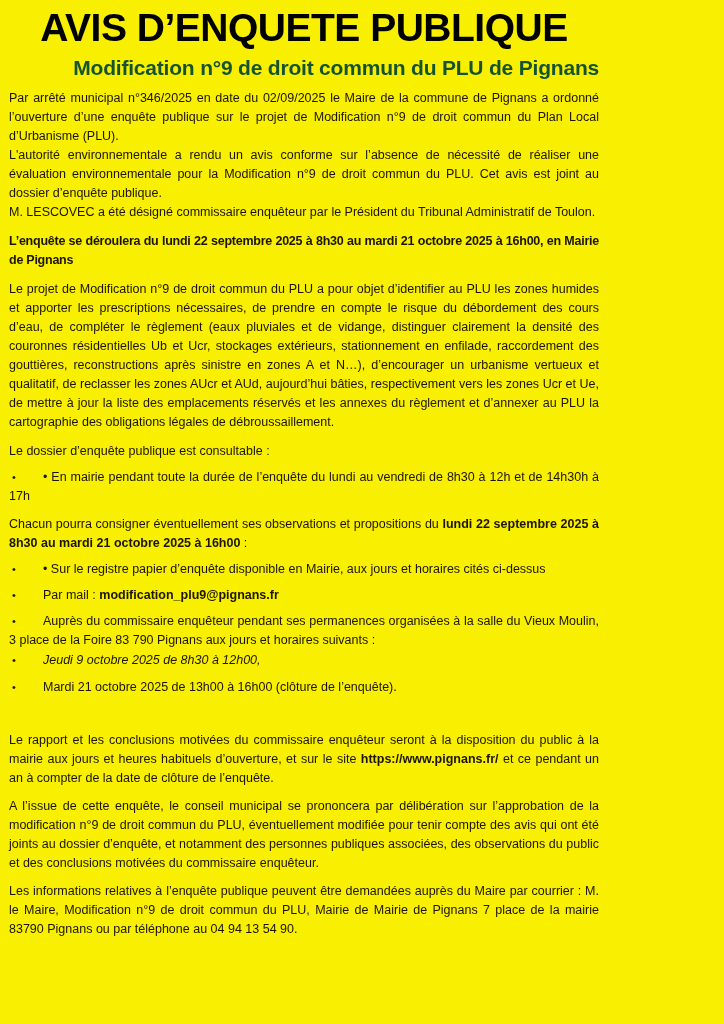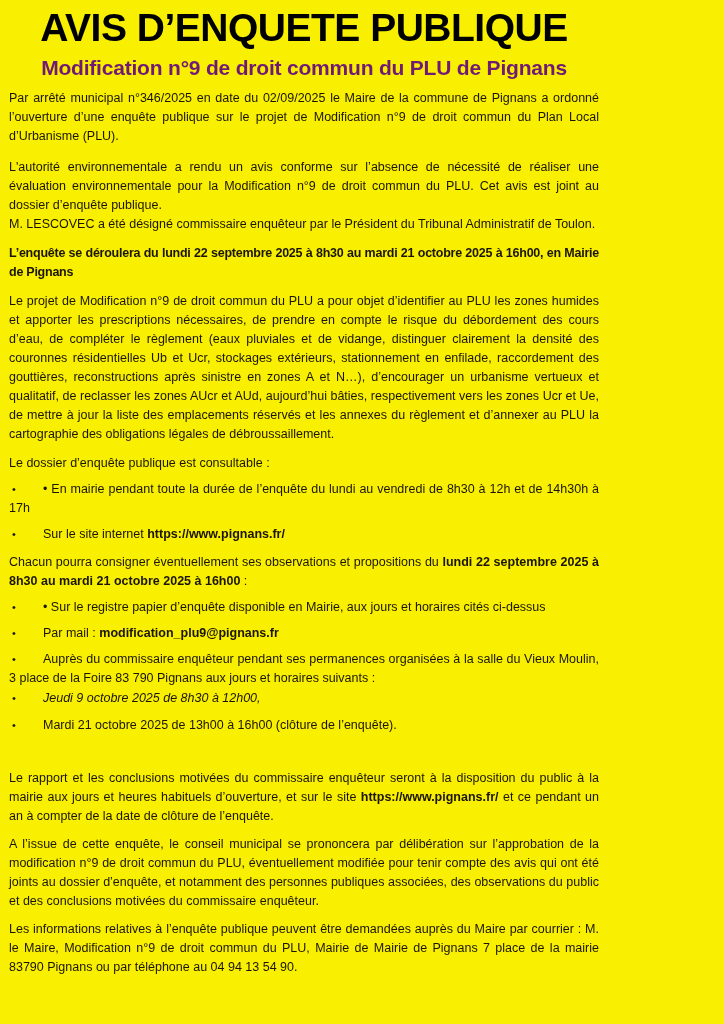--- a/index.html
+++ b/index.html
@@ -35,31 +35,30 @@
     display:inline-block; width:34px; padding-left:3px;
     box-sizing:border-box; font-size:11px;
   }
 </style>
 </head>
 <body style="background: rgb(248, 240, 0); color: rgb(28, 21, 5);">
 
 <div class="sheet">
   <header>
     <h1 style="color: rgb(0, 0, 0);">AVIS D’ENQUETE PUBLIQUE</h1>
-    <h2 style="color: #701a75;">Modification n°9 de droit commun du PLU de Pignans</h2>
+    <h2 style="color: #14532d; text-align: right;">Modification n°9 de droit commun du PLU de Pignans</h2>
   </header>
   <main>
       <p class="para tight" style="margin-top: 0px;"><span>Par arrêté municipal n°346/2025 en date du 02/09/2025 le Maire de la commune de Pignans a ordonné l’ouverture d’une enquête publique sur le projet de Modification n°9 de droit commun du Plan Local d’Urbanisme (PLU).</span></p>
-      <p class="para tight" style="margin-top: 12px;"><span>L'autorité environnementale a rendu un avis conforme sur l’absence de nécessité de réaliser une évaluation environnementale pour la Modification n°9 de droit commun du PLU. Cet avis est joint au dossier d’enquête publique.</span></p>
+      <p class="para tight" style="margin-top: 0px;"><span>L'autorité environnementale a rendu un avis conforme sur l’absence de nécessité de réaliser une évaluation environnementale pour la Modification n°9 de droit commun du PLU. Cet avis est joint au dossier d’enquête publique.</span></p>
       <p class="para tight" style="margin-top: 0px;"><span>M. LESCOVEC a été désigné commissaire enquêteur par le Président du Tribunal Administratif de Toulon.</span></p>
       <p class="para boldline" style="margin-top: 10px;"><span class="b">L’enquête se déroulera du lundi 22 septembre 2025 à 8h30 au mardi 21 octobre 2025 à 16h00, en Mairie de Pignans</span></p>
       <p class="para" style="margin-top: 10px;"><span>Le projet de Modification n°9 de droit commun du PLU a pour objet d’identifier au PLU les zones humides et apporter les prescriptions nécessaires, de prendre en compte le risque du débordement des cours d’eau, de compléter le règlement (eaux pluviales et de vidange, distinguer clairement la densité des couronnes résidentielles Ub et Ucr, stockages extérieurs, stationnement en enfilade, raccordement des gouttières, reconstructions après sinistre en zones A et N…), d’encourager un urbanisme vertueux et qualitatif, de reclasser les zones AUcr et AUd, aujourd’hui bâties, respectivement vers les zones Ucr et Ue, de mettre à jour la liste des emplacements réservés et les annexes du règlement et d’annexer au PLU la cartographie des obligations légales de débroussaillement.</span></p>
       <p class="para" style="margin-top: 10px;"><span>Le dossier d’enquête publique est consultable :</span></p>
       <p class="para" style="margin-top: 7px;"><span class="glyph">•</span><span>• En mairie pendant toute la durée de l’enquête du lundi au vendredi de 8h30 à 12h et de 14h30h à 17h</span></p>
-      <p class="para" style="margin-top: 7px;"><span class="glyph">•</span><span>Sur le site internet </span><span class="b">https://www.pignans.fr/</span></p>
       <p class="para" style="margin-top: 9px;"><span>Chacun pourra consigner éventuellement ses observations et propositions du </span><span class="b">lundi 22 septembre 2025 à 8h30 au mardi 21 octobre 2025 à 16h00</span><span> :</span></p>
       <p class="para" style="margin-top: 7px;"><span class="glyph">•</span><span>• Sur le registre papier d’enquête disponible en Mairie, aux jours et horaires cités ci-dessus</span></p>
       <p class="para" style="margin-top: 7px;"><span class="glyph">•</span><span>Par mail : </span><span class="b">modification_plu9@pignans.fr</span></p>
       <p class="para" style="margin-top: 7px;"><span class="glyph">•</span><span>Auprès du commissaire enquêteur pendant ses permanences organisées à la salle du Vieux Moulin, 3 place de la Foire 83 790 Pignans aux jours et horaires suivants :</span></p>
       <p class="para" style="margin-top: 1px; font-style: italic;"><span class="glyph">•</span><span>Jeudi 9 octobre 2025 de 8h30 à 12h00,</span></p>
       <p class="para" style="margin-top: 8px;"><span class="glyph">•</span><span>Mardi 21 octobre 2025 de 13h00 à 16h00 (clôture de l’enquête).</span></p>
       <p class="para" style="margin-top: 34px;"><span>Le rapport et les conclusions motivées du commissaire enquêteur seront à la disposition du public à la mairie aux jours et heures habituels d’ouverture, et sur le site </span><span class="b">https://www.pignans.fr/</span><span> et ce pendant un an à compter de la date de clôture de l’enquête.</span></p>
       <p class="para" style="margin-top: 9px;"><span>A l’issue de cette enquête, le conseil municipal se prononcera par délibération sur l’approbation de la modification n°9 de droit commun du PLU, éventuellement modifiée pour tenir compte des avis qui ont été joints au dossier d’enquête, et notamment des personnes publiques associées, des observations du public et des conclusions motivées du commissaire enquêteur.</span></p>
       <p class="para" style="margin-top: 9px;"><span>Les informations relatives à l’enquête publique peuvent être demandées auprès du Maire par courrier : M. le Maire, Modification n°9 de droit commun du PLU, Mairie de Mairie de Pignans 7 place de la mairie 83790 Pignans ou par téléphone au </span><span>04 94 13 54 90</span><span>.</span></p>
     </main>

